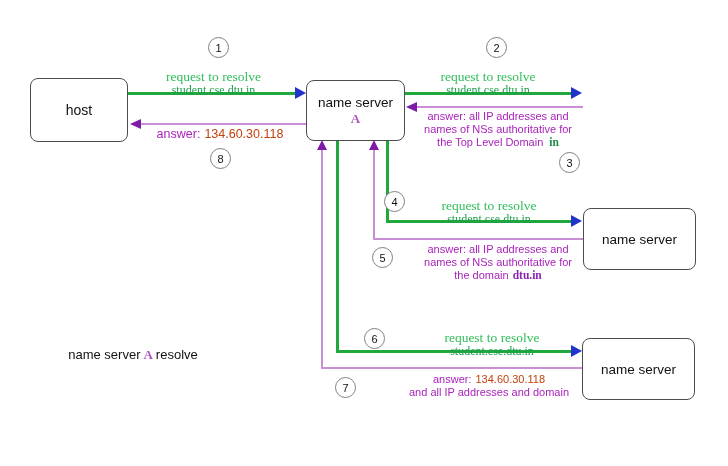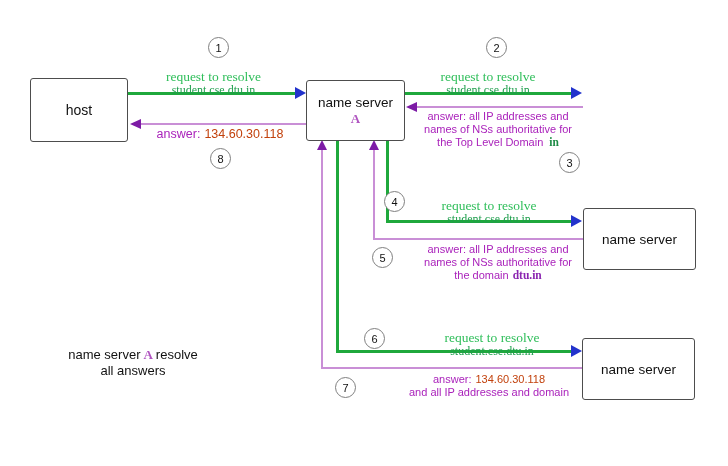--- a/index.html
+++ b/index.html
@@ -1,18 +1,18 @@
 <!DOCTYPE html>
 <html><head>
 <meta charset="utf-8">
 <style>
   html,body{margin:0;padding:0;background:#ffffff;}
   .canvas{position:relative;width:728px;height:466px;background:#ffffff;overflow:hidden;
           font-family:"Liberation Sans",sans-serif;}
-  .node{position:absolute;border:1.6px solid #4d4d4d;border-radius:3px;background:#fff;
+  .node{position:absolute;border:1.6px solid #4d4d4d;border-radius:8px;background:#fff;
         display:flex;flex-direction:column;align-items:center;justify-content:center;
         font-size:13.5px;color:#111;box-sizing:border-box;}
   .node .accent{font-family:"Liberation Serif",serif;font-weight:bold;color:#b054c0;font-size:13px;margin-top:1px;}
   .circle{position:absolute;width:19px;height:19px;border:1.2px solid #808080;border-radius:50%;
           background:#fff;display:flex;align-items:center;justify-content:center;
           font-size:11px;color:#111;z-index:5;}
   .lhg{position:absolute;height:3px;background:#1fa83c;}
   .lvg{position:absolute;width:3px;background:#1fa83c;}
   .lhp{position:absolute;height:2px;background:#c98fd6;}
   .lvp{position:absolute;width:2px;background:#c98fd6;}
@@ -145,16 +145,15 @@
   <div class="node" style="left:583px;top:208px;width:113px;height:62px">
     <div>name server</div>
   </div>
 
   <div class="node" style="left:582px;top:338px;width:113px;height:62px">
     <div>name server</div>
   </div>
 
   <div class="caption" style="left:38px;top:347px;width:190px">
     <div><span>name server</span><span class="accent">A</span><span>resolve</span></div>
-    <div>all answers</div>
   </div>
 
 </div>
 
 </body></html>

